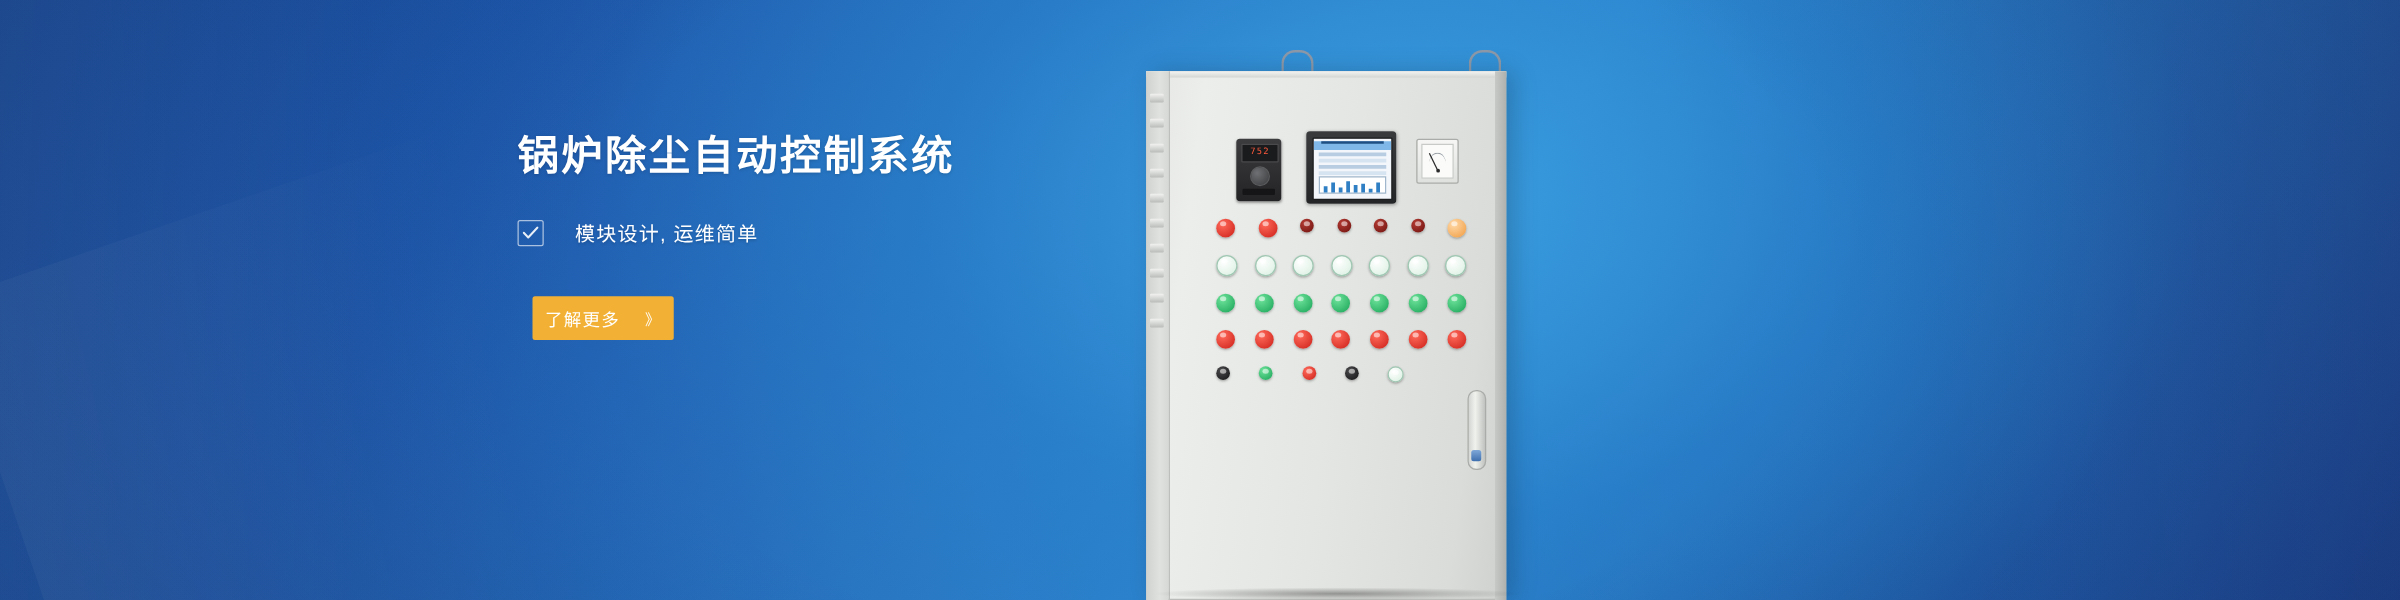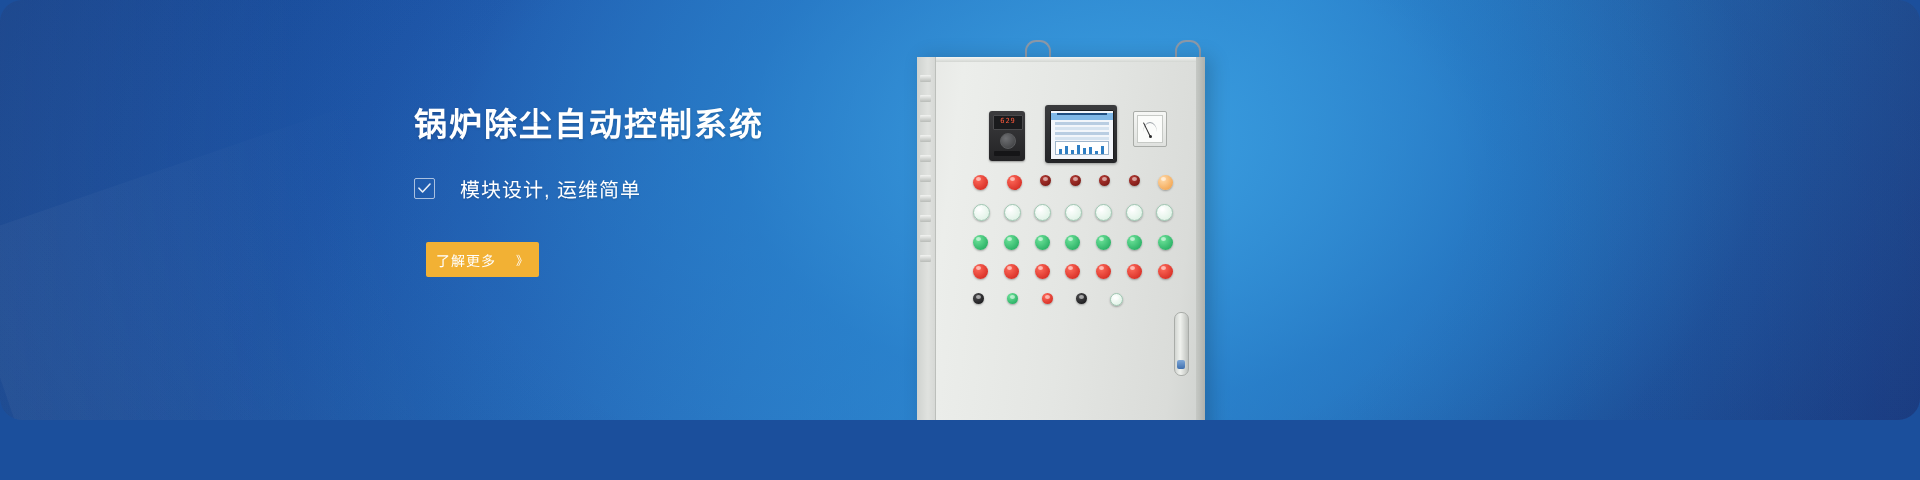--- a/index.html
+++ b/index.html
@@ -4,25 +4,24 @@
 <title>锅炉除尘自动控制系统</title>
 <style>
   html,body{margin:0;padding:0;}
   body{
     width:1920px;height:480px;overflow:hidden;
     font-family:"Liberation Sans","DejaVu Sans",sans-serif;
     background:#1b4f9c;
   }
 
   .banner{
-    position:relative;width:1920px;height:420px;overflow:hidden;
+    position:relative;width:1920px;height:480px;overflow:hidden;
     background:
       radial-gradient(ellipse 900px 620px at 58% 34%, rgba(60,160,225,0.95) 0%, rgba(40,130,205,0.55) 42%, rgba(26,80,160,0.05) 72%),
       linear-gradient(118deg,#1b4ea0 0%,#1f59ad 20%,#2a78c4 44%,#2f8ad2 60%,#2468b4 78%,#1a3f8f 100%);
-    border-radius: 22px;
   }
   
   .streak{position:absolute;pointer-events:none;}
   .streak-a{left:-160px;top:-120px;width:760px;height:900px;
     background:linear-gradient(104deg,rgba(255,255,255,0.085) 0%,rgba(255,255,255,0) 58%);
     transform:rotate(-13deg);}
   .streak-b{left:60px;top:120px;width:620px;height:760px;
     background:linear-gradient(96deg,rgba(255,255,255,0.05) 0%,rgba(255,255,255,0) 62%);
     transform:rotate(-19deg);}
   .streak-c{right:-60px;top:-160px;width:700px;height:880px;
@@ -40,21 +39,21 @@
   }
   .feature-list{list-style:none;margin:0;padding:0;}
   .feature-item{display:flex;align-items:center;margin-bottom:17px;}
   .check-box{
     width:19px;height:19px;flex:0 0 19px;margin-right:25px;
     border:1px solid rgba(255,255,255,0.62);border-radius:2px;
     display:flex;align-items:center;justify-content:center;
   }
   .check-box svg{display:block;}
   .feature-text{
-    font-size:20px;color:#ffffff;letter-spacing:1px;white-space:nowrap;
+    font-size:16px;color:#ffffff;letter-spacing:1px;white-space:nowrap;
     text-shadow:0 1px 2px rgba(0,0,0,0.16);
   }
   .cta{
     display:inline-flex;align-items:center;justify-content:center;gap:20px;
     margin-top:22px;margin-left:12px;
     width:113px;height:35px;background:#f2b134;border:none;border-radius:2px;
     color:#ffffff;font-size:14px;letter-spacing:1px;cursor:pointer;
     font-family:inherit;
   }
   .cta .arrow{font-size:12px;opacity:.95;}
@@ -207,21 +206,21 @@
         <div class="hinge" style="top:118px"></div>
         <div class="hinge" style="top:138px"></div>
         <div class="hinge" style="top:158px"></div>
         <div class="hinge" style="top:178px"></div>
         <div class="hinge" style="top:198px"></div>
       </div>
       <div class="door-edge"></div>
 
       <div class="controller">
         <div class="disp">
-          <span>629</span>
+          <span>752</span>
         </div>
         <div class="knob"></div>
         <div class="mini"></div>
       </div>
 
       <div class="hmi">
         <div class="screen">
           <div class="scr-title">
               <i></i>
             </div>

